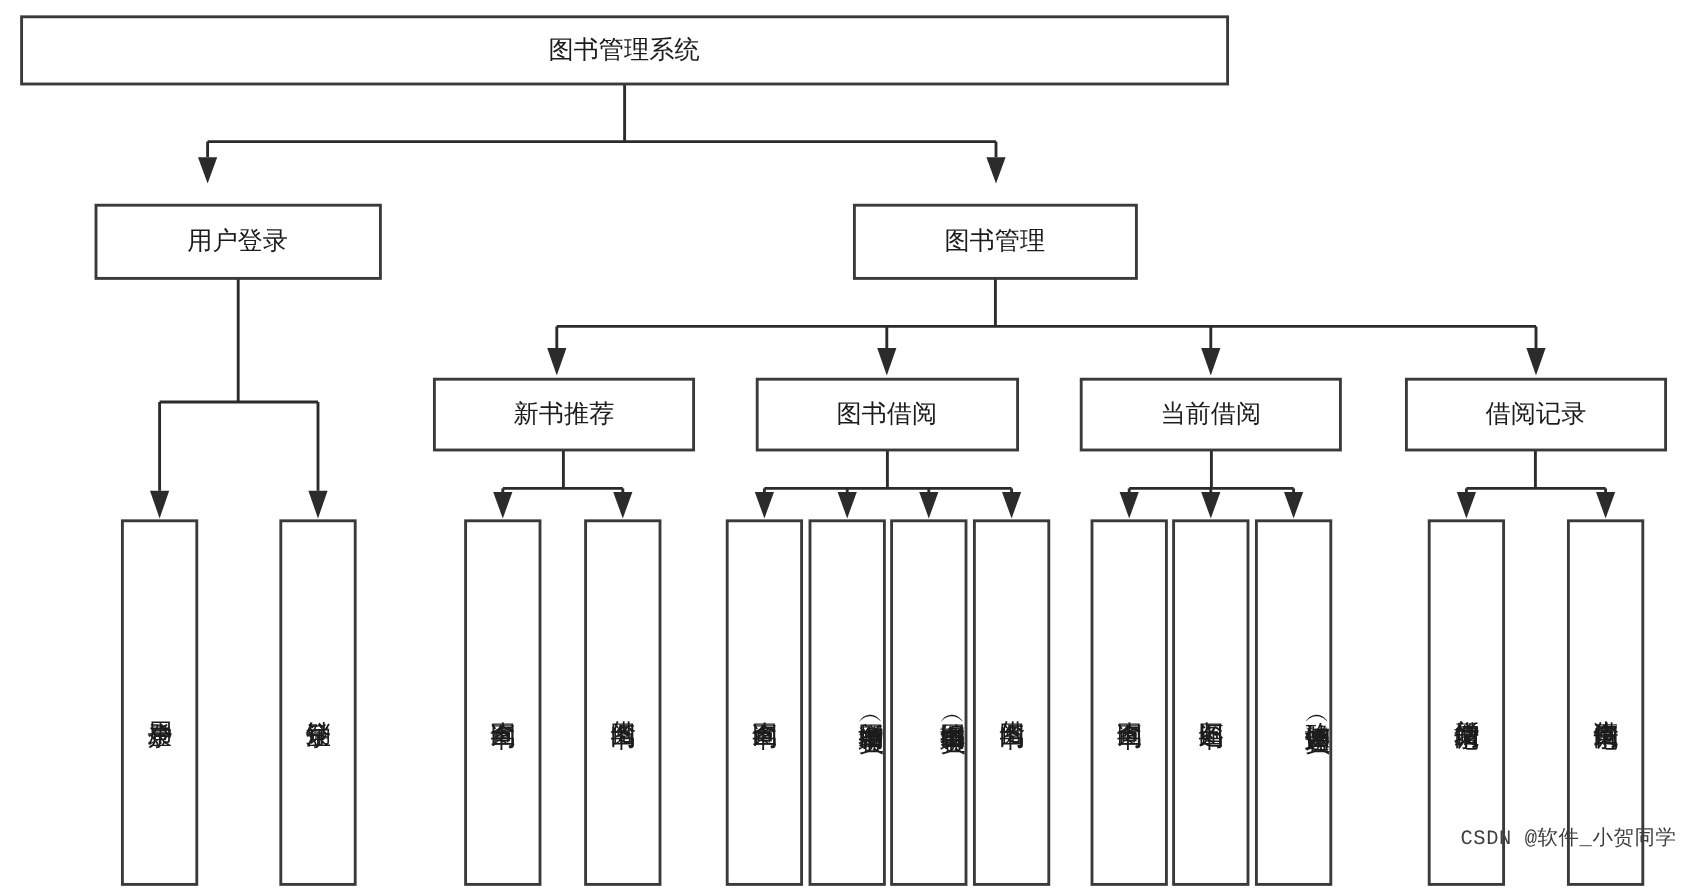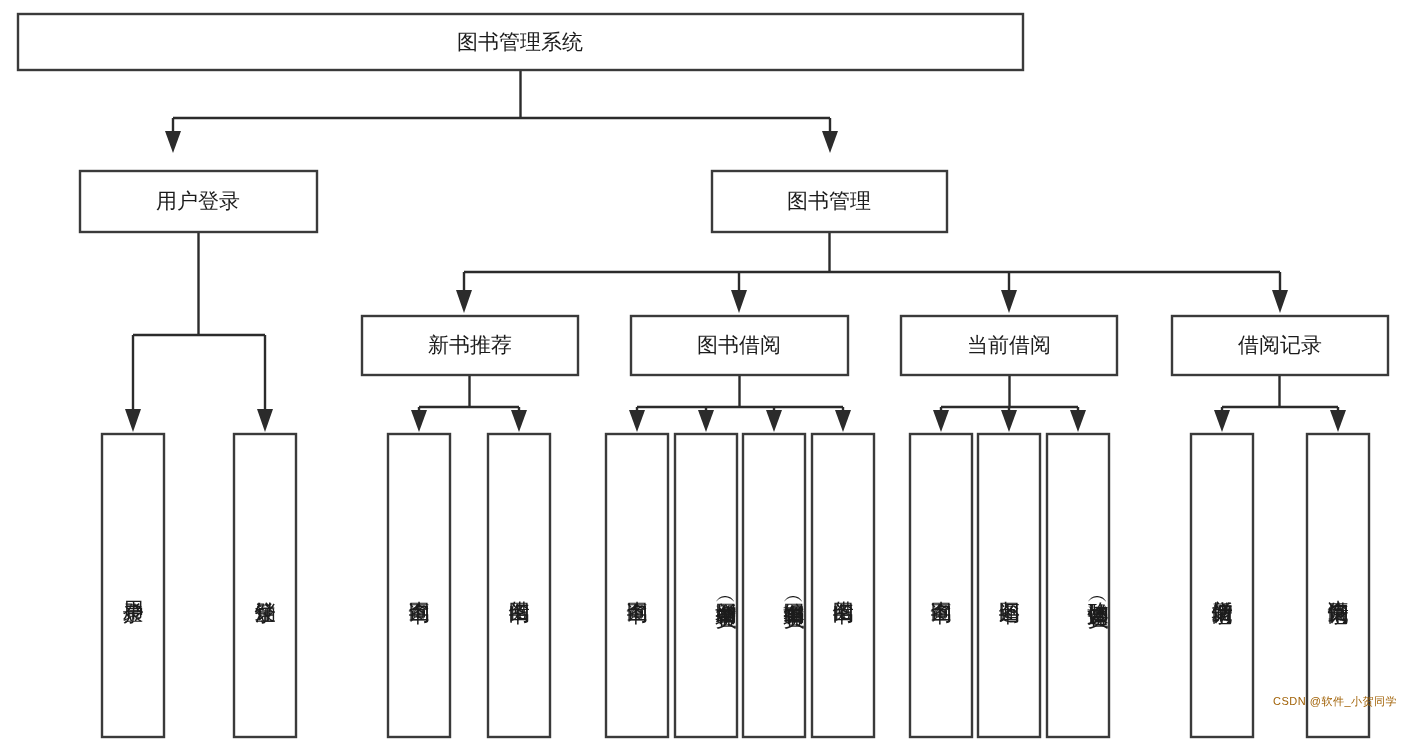--- a/index.html
+++ b/index.html
@@ -59,23 +59,23 @@
     color: #1c1c1c;
     letter-spacing: 1px;
     white-space: nowrap;
     text-align: center;
     pointer-events: none;
   }
   .watermark {
     position: absolute;
     right: 8px;
     bottom: 4px;
-    font-family: Liberation Sans, sans-serif;
-    font-size: 11px;
-    color: #a16207;
+    font-family: Liberation Mono, monospace;
+    font-size: 17px;
+    color: #404040;
     letter-spacing: 0.5px;
     user-select: none;
   }
 </style>
 </head>
 <body>
 
 <div id="diagram-root">
 
   <svg id="flow" viewBox="0 0 1405 747">

